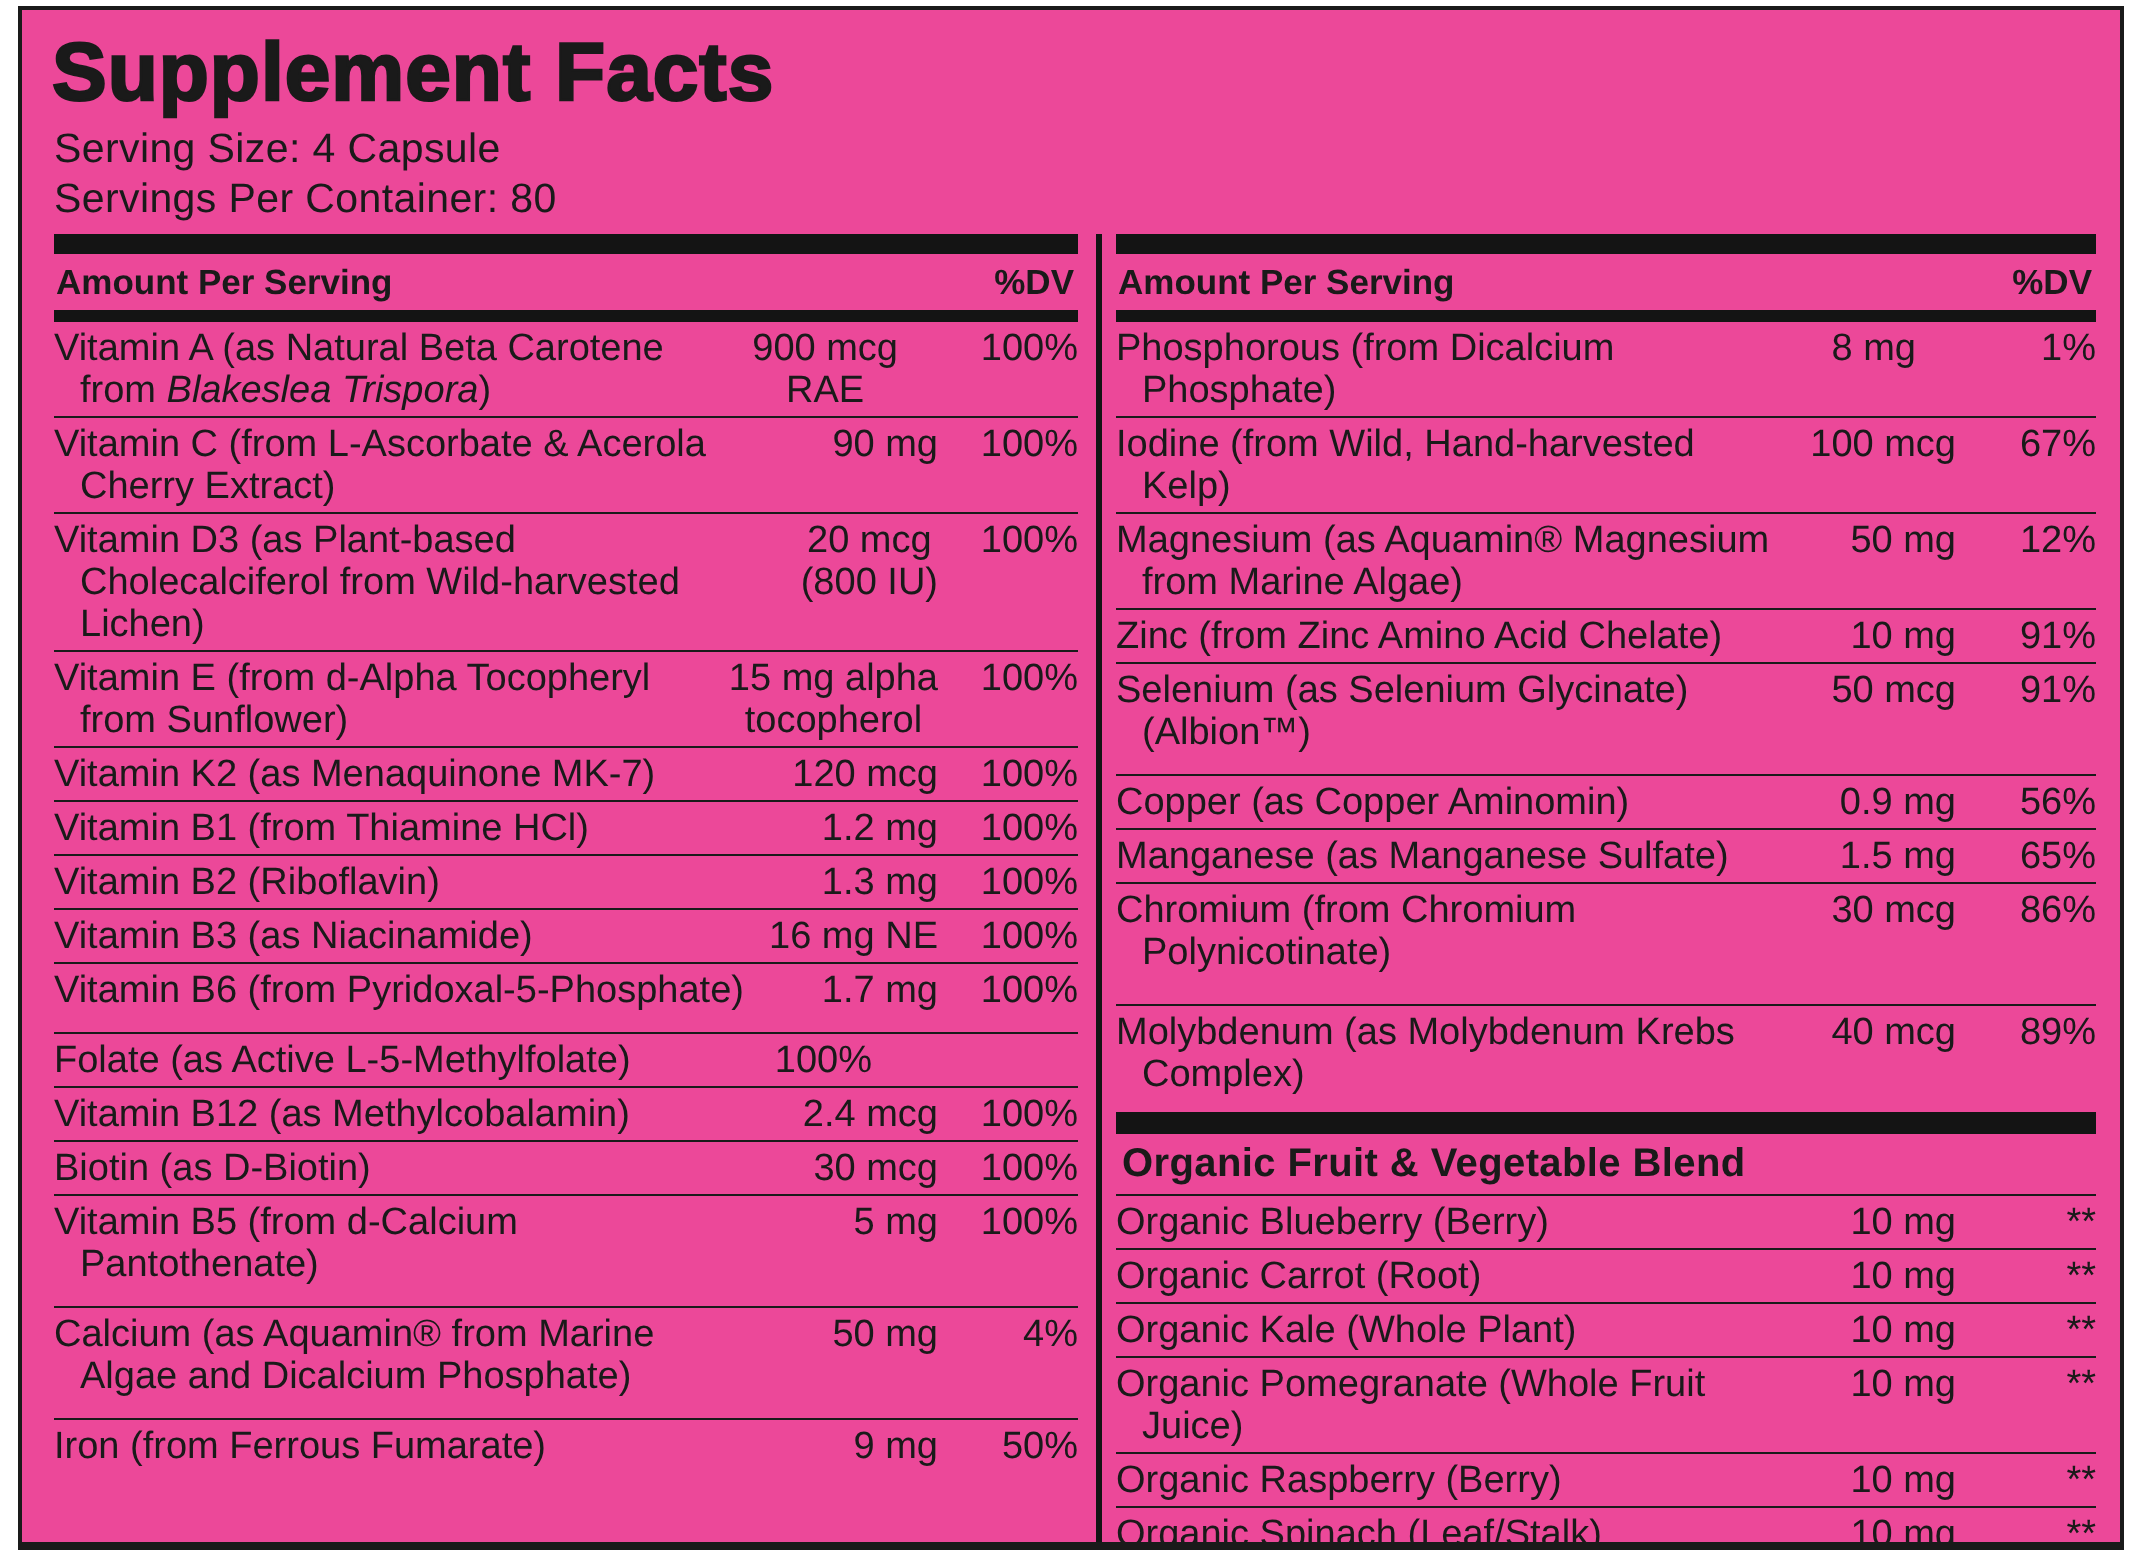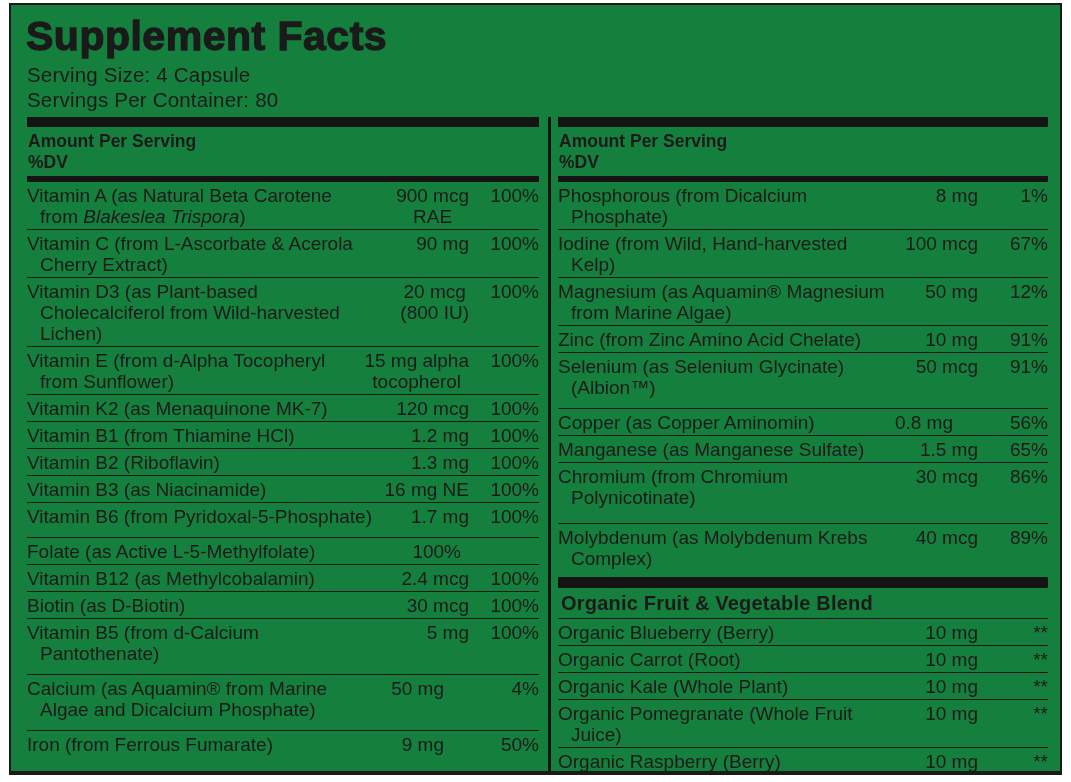--- a/index.html
+++ b/index.html
@@ -1,35 +1,35 @@
 <!DOCTYPE html>
 <html><head>
 <meta charset="utf-8">
 <style>
   html,body{margin:0;padding:0;background:#ffffff;}
   body{width:1071px;height:782px;position:relative;font-family:"Liberation Sans","DejaVu Sans",sans-serif;color:#1a1a1a;}
   .label{position:absolute;left:9px;top:3px;width:1053px;height:772px;box-sizing:border-box;
-         border:2px solid #1a1a1a;border-bottom-width:4px;padding:8px 12px 0 16px;overflow:hidden;background:#15803d;}
+         border:2px solid #1a1a1a;border-bottom-width:4px;padding:8px 12px 0 16px;overflow:hidden;background:#ec4899;}
   .title{font-size:41px;font-weight:bold;line-height:1.05;letter-spacing:.5px;margin:2px 0 4px -1px;-webkit-text-stroke:1.3px #1a1a1a;}
   .serving{font-size:20.5px;line-height:25px;letter-spacing:.2px;}
   .cols{display:flex;align-items:stretch;margin-top:5px;}
   .col-left{width:512px;display:flex;flex-direction:column;}
   .col-divider{width:3px;background:#141414;margin-left:9px;margin-right:7px;}
   .col-right{flex:1;display:flex;flex-direction:column;}
   .topbar{height:10px;background:#141414;}
-  .colhead{display:flex;justify-content:space-between;align-items:baseline;font-weight:bold;font-size:17.5px;padding:4px 2px 3px 1px;flex-direction:column;}
+  .colhead{display:flex;justify-content:space-between;align-items:baseline;font-weight:bold;font-size:17.5px;padding:4px 2px 3px 1px;}
   .midbar{height:6px;background:#141414;}
   .row{display:flex;align-items:flex-start;border-top:1.7px solid #1a1a1a;padding:2.5px 0;font-size:19px;line-height:21px;}
-  .rows > .row:first-child{border-top:none;}
+  .rows > .row:first-child{border-top:none;gap:20px;}
   .row .name{flex:1 1 auto;padding-left:13px;text-indent:-13px;padding-right:4px;}
   .col-left .row .name{max-width:334px;}
   .col-right .row .name{max-width:322px;}
   .row .amt{margin-left:auto;text-align:center;white-space:pre-line;padding-right:12px;flex:0 0 auto;}
   .row .dv{flex:0 0 58px;width:58px;text-align:right;}
-  .gap{margin-top:8px;gap:25px;}
+  .gap{margin-top:8px;}
   .gap-lg{margin-top:13px;}
   .blend-bar{height:11px;background:#141414;margin-top:6px;}
   .blend-head{font-size:20px;font-weight:bold;letter-spacing:.2px;padding:4px 0 3px 3px;}
   i{font-style:italic;}
 </style>
 </head>
 <body>
 
 <div class="label">
   <div class="title">Supplement Facts</div>
@@ -159,21 +159,21 @@
           <div class="amt">10 mg</div>
           <div class="dv">91%</div>
         </div>
         <div class="row">
           <div class="name">Selenium (as Selenium Glycinate) (Albion™)</div>
           <div class="amt">50 mcg</div>
           <div class="dv">91%</div>
         </div>
         <div class="row gap">
           <div class="name">Copper (as Copper Aminomin)</div>
-          <div class="amt">0.8 mg</div>
+          <div class="amt">0.9 mg</div>
           <div class="dv">56%</div>
         </div>
         <div class="row">
           <div class="name">Manganese (as Manganese Sulfate)</div>
           <div class="amt">1.5 mg</div>
           <div class="dv">65%</div>
         </div>
         <div class="row">
           <div class="name">Chromium (from Chromium Polynicotinate)</div>
           <div class="amt">30 mcg</div>

